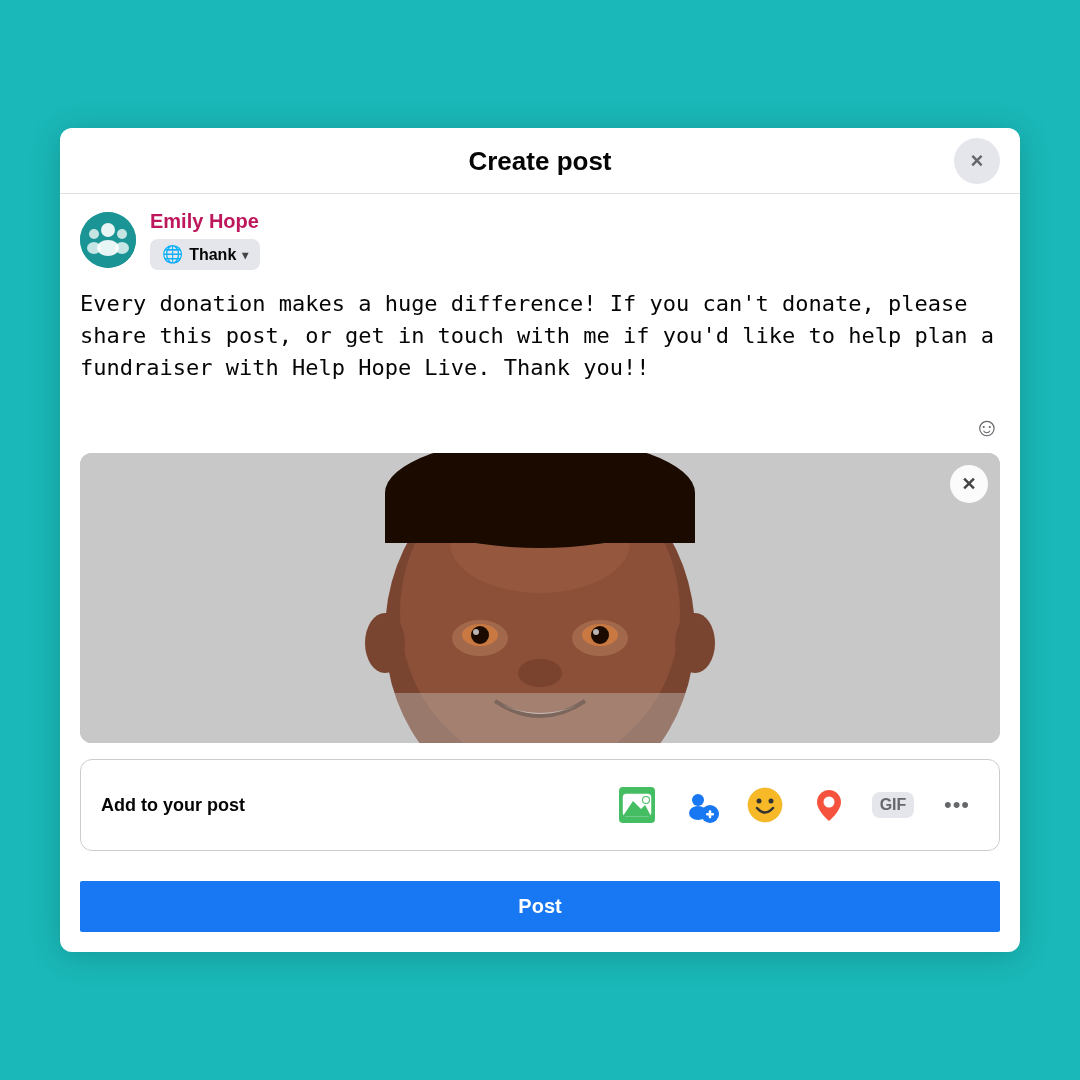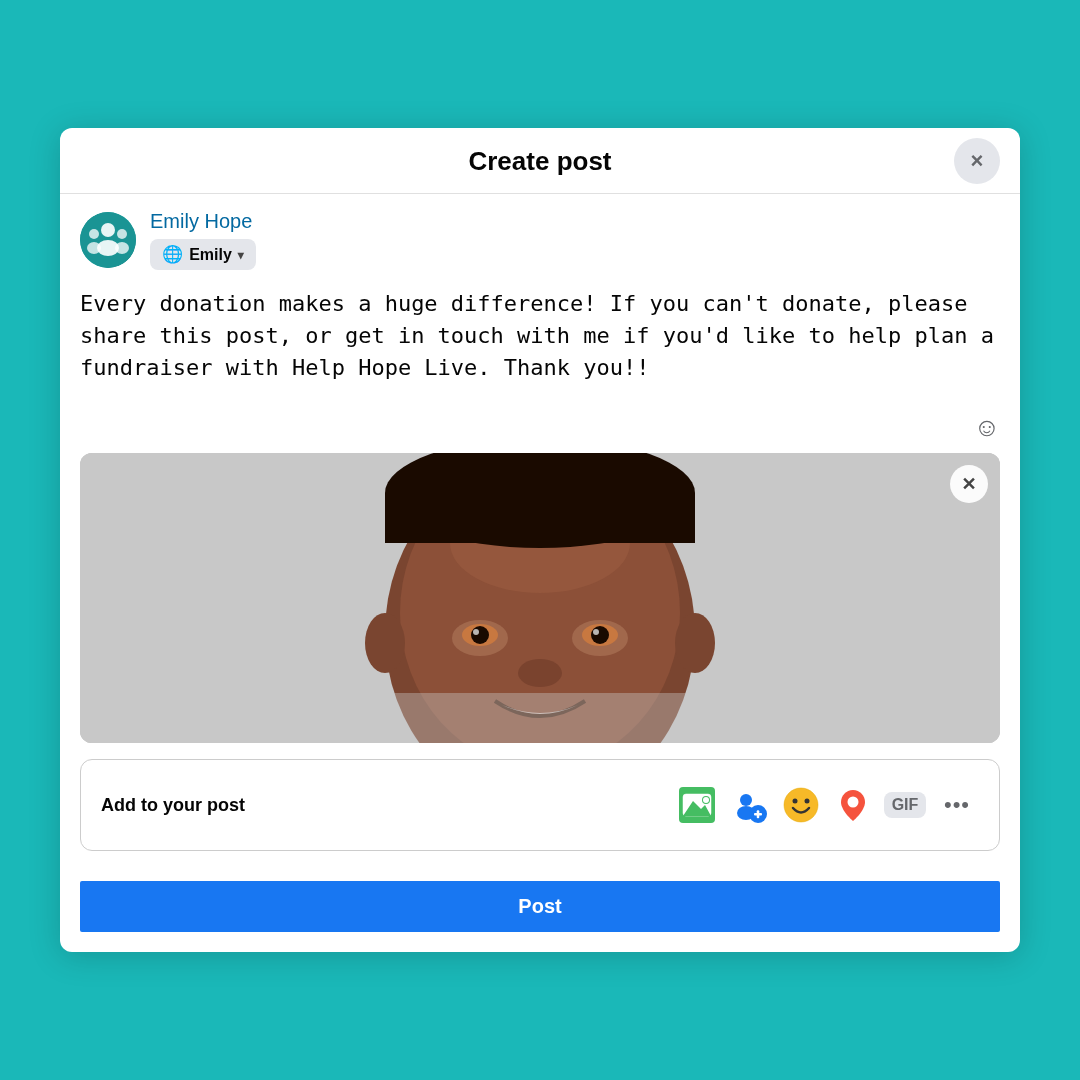--- a/index.html
+++ b/index.html
@@ -95,22 +95,22 @@
     }
 
     .user-info {
       display: flex;
       flex-direction: column;
       gap: 6px;
     }
 
     .user-name {
       font-size: 20px;
-      font-weight: 400;
-      color: #0369a1;
+      font-weight: 700;
+      color: #be185d;
     }
 
     .audience-btn {
       display: flex;
       align-items: center;
       gap: 6px;
       background: #e4e6eb;
       border: none;
       border-radius: 8px;
       padding: 5px 12px;
@@ -207,21 +207,21 @@
 
     .add-label {
       font-size: 18px;
       font-weight: 700;
       color: #050505;
     }
 
     .post-actions {
       display: flex;
       align-items: center;
-      gap: 8px;
+      gap: 20px;
     }
 
     .action-icon-btn {
       width: 44px;
       height: 44px;
       border-radius: 50%;
       border: none;
       background: transparent;
       cursor: pointer;
       display: flex;
@@ -291,21 +291,21 @@
             <ellipse cx="14" cy="36" rx="7" ry="6" fill="rgba(255,255,255,0.75)"></ellipse>
             <circle cx="42" cy="22" r="5" fill="rgba(255,255,255,0.75)"></circle>
             <ellipse cx="42" cy="36" rx="7" ry="6" fill="rgba(255,255,255,0.75)"></ellipse>
           </svg>
         </div>
       </div>
       <div class="user-info">
         <span class="user-name">Emily Hope</span>
         <button class="audience-btn">
           <span class="globe-icon">🌐</span>
-          <span>Emily</span>
+          <span>Thank</span>
           <span class="chevron">▾</span>
         </button>
       </div>
     </div>
 
     <div style="position:relative;">
       <textarea class="post-text-area" style="">Every donation makes a huge difference! If you can't donate, please share this post, or get in touch with me if you'd like to help plan a fundraiser with Help Hope Live. Thank you!!</textarea>
       <div class="emoji-hint">
         <button class="emoji-btn">☺</button>
       </div>

